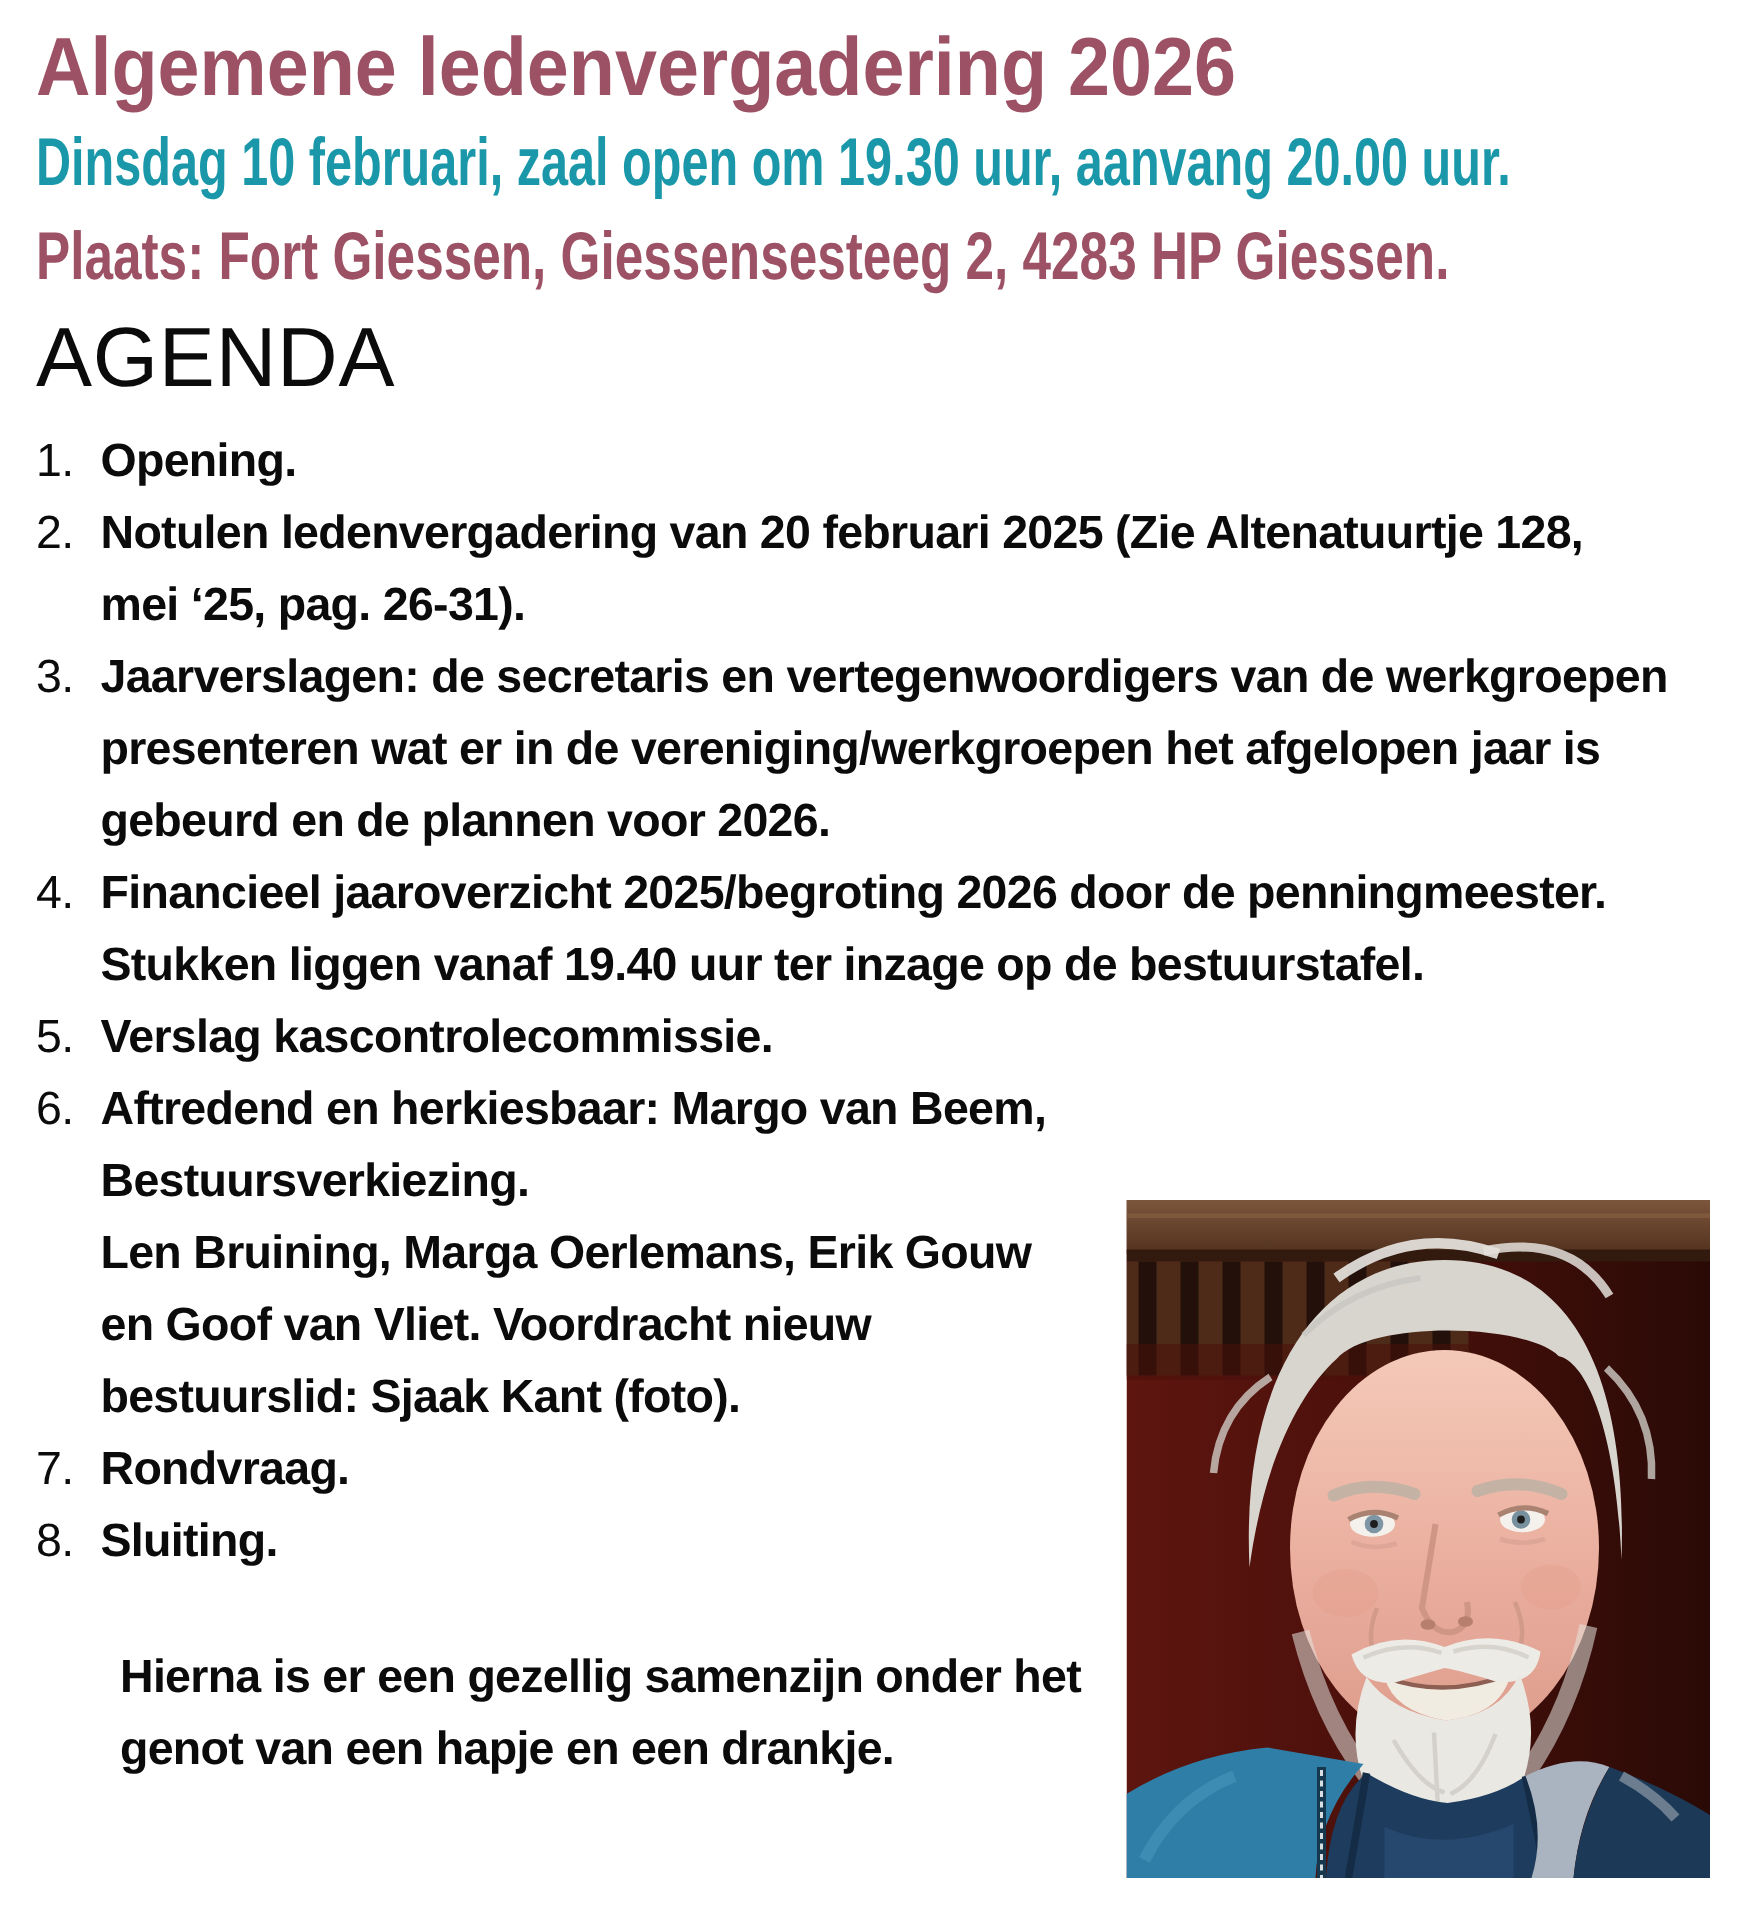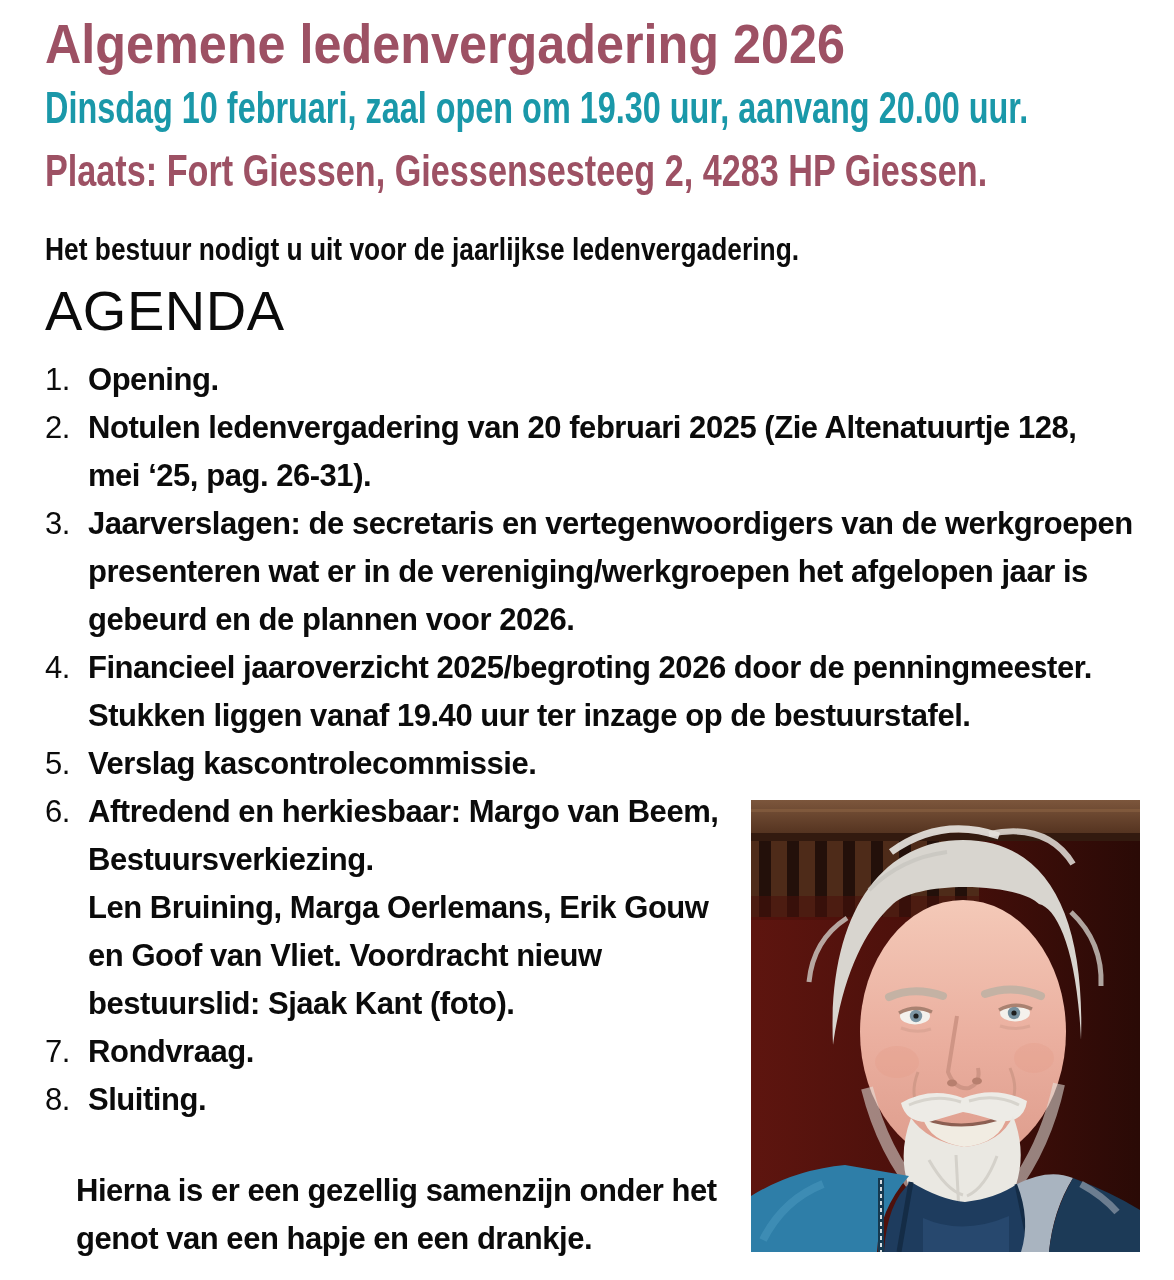--- a/index.html
+++ b/index.html
@@ -5,42 +5,42 @@
   html, body { margin: 0; padding: 0; background: #ffffff; }
   .page {
     position: relative;
     width: 1174px;
     height: 1280px;
     background: #ffffff;
     overflow: hidden;
     font-family: "Liberation Sans", "DejaVu Sans", sans-serif;
     color: #0b0b0b;
   }
-  .content { padding: 13px 0 0 45px; }
+  .content { padding: 13px 0 0 24px; }
 
   .condense { display: inline-block; white-space: nowrap; transform-origin: 0 50%; }
 
   .h-title  { margin: 0; font-size: 55px; line-height: 62px; font-weight: bold; color: #9d5164; }
   .h-title  .condense { transform: scaleX(.915); }
   .h-date   { margin: 7px 0 0 0; font-size: 45px; line-height: 52px; font-weight: bold; color: #1a98a9; text-align: center; }
   .h-date   .condense { transform: scaleX(.72); }
   .h-loc    { margin: 11px 0 0 0; font-size: 45px; line-height: 52px; font-weight: bold; color: #9d5164; text-align: center; }
   .h-loc    .condense { transform: scaleX(.76); }
 
   .intro { margin: 33px 0 0 0; font-size: 31px; line-height: 40px; font-weight: bold; color: #0b0b0b; }
   .intro .condense { transform: scaleX(.85); }
 
   .agenda-h { margin: 16px 0 0 0; font-size: 56px; line-height: 50px; font-weight: normal; letter-spacing: .5px; }
 
   .list { margin-top: 20px; font-size: 31px; letter-spacing: -0.015em; }
   .item { display: flex; }
   .num  { flex: none; width: 43px; line-height: 48px; }
   .line { line-height: 48px; white-space: nowrap; font-weight: bold; }
 
-  .closing { margin: 43px 0 0 31px; font-size: 31px; letter-spacing: -0.015em; }
+  .closing { margin: 43px 0 0 56px; font-size: 31px; letter-spacing: -0.015em; }
 
   .photo {
     position: absolute;
     left: 751px;
     top: 800px;
     width: 389px;
     height: 452px;
   }
   .photo svg { display: block; }
 </style>
@@ -49,21 +49,20 @@
 
 <div class="page">
   <div class="content">
 
     <h1 class="h-title"><span class="condense">Algemene ledenvergadering 2026</span></h1>
 
     <div class="h-date"><span class="condense">Dinsdag 10 februari, zaal open om 19.30 uur, aanvang 20.00 uur.</span></div>
 
     <div class="h-loc"><span class="condense">Plaats: Fort Giessen, Giessensesteeg 2, 4283 HP Giessen.</span></div>
 
-    <p class="intro"><span class="condense">Het bestuur nodigt u uit voor de jaarlijkse ledenvergadering.</span></p>
 
     <div class="agenda-h">AGENDA</div>
 
     <div class="list">
 
       <div class="item">
         <span class="num">1.</span>
         <div>
           <div class="line">Opening.</div>
         </div>

